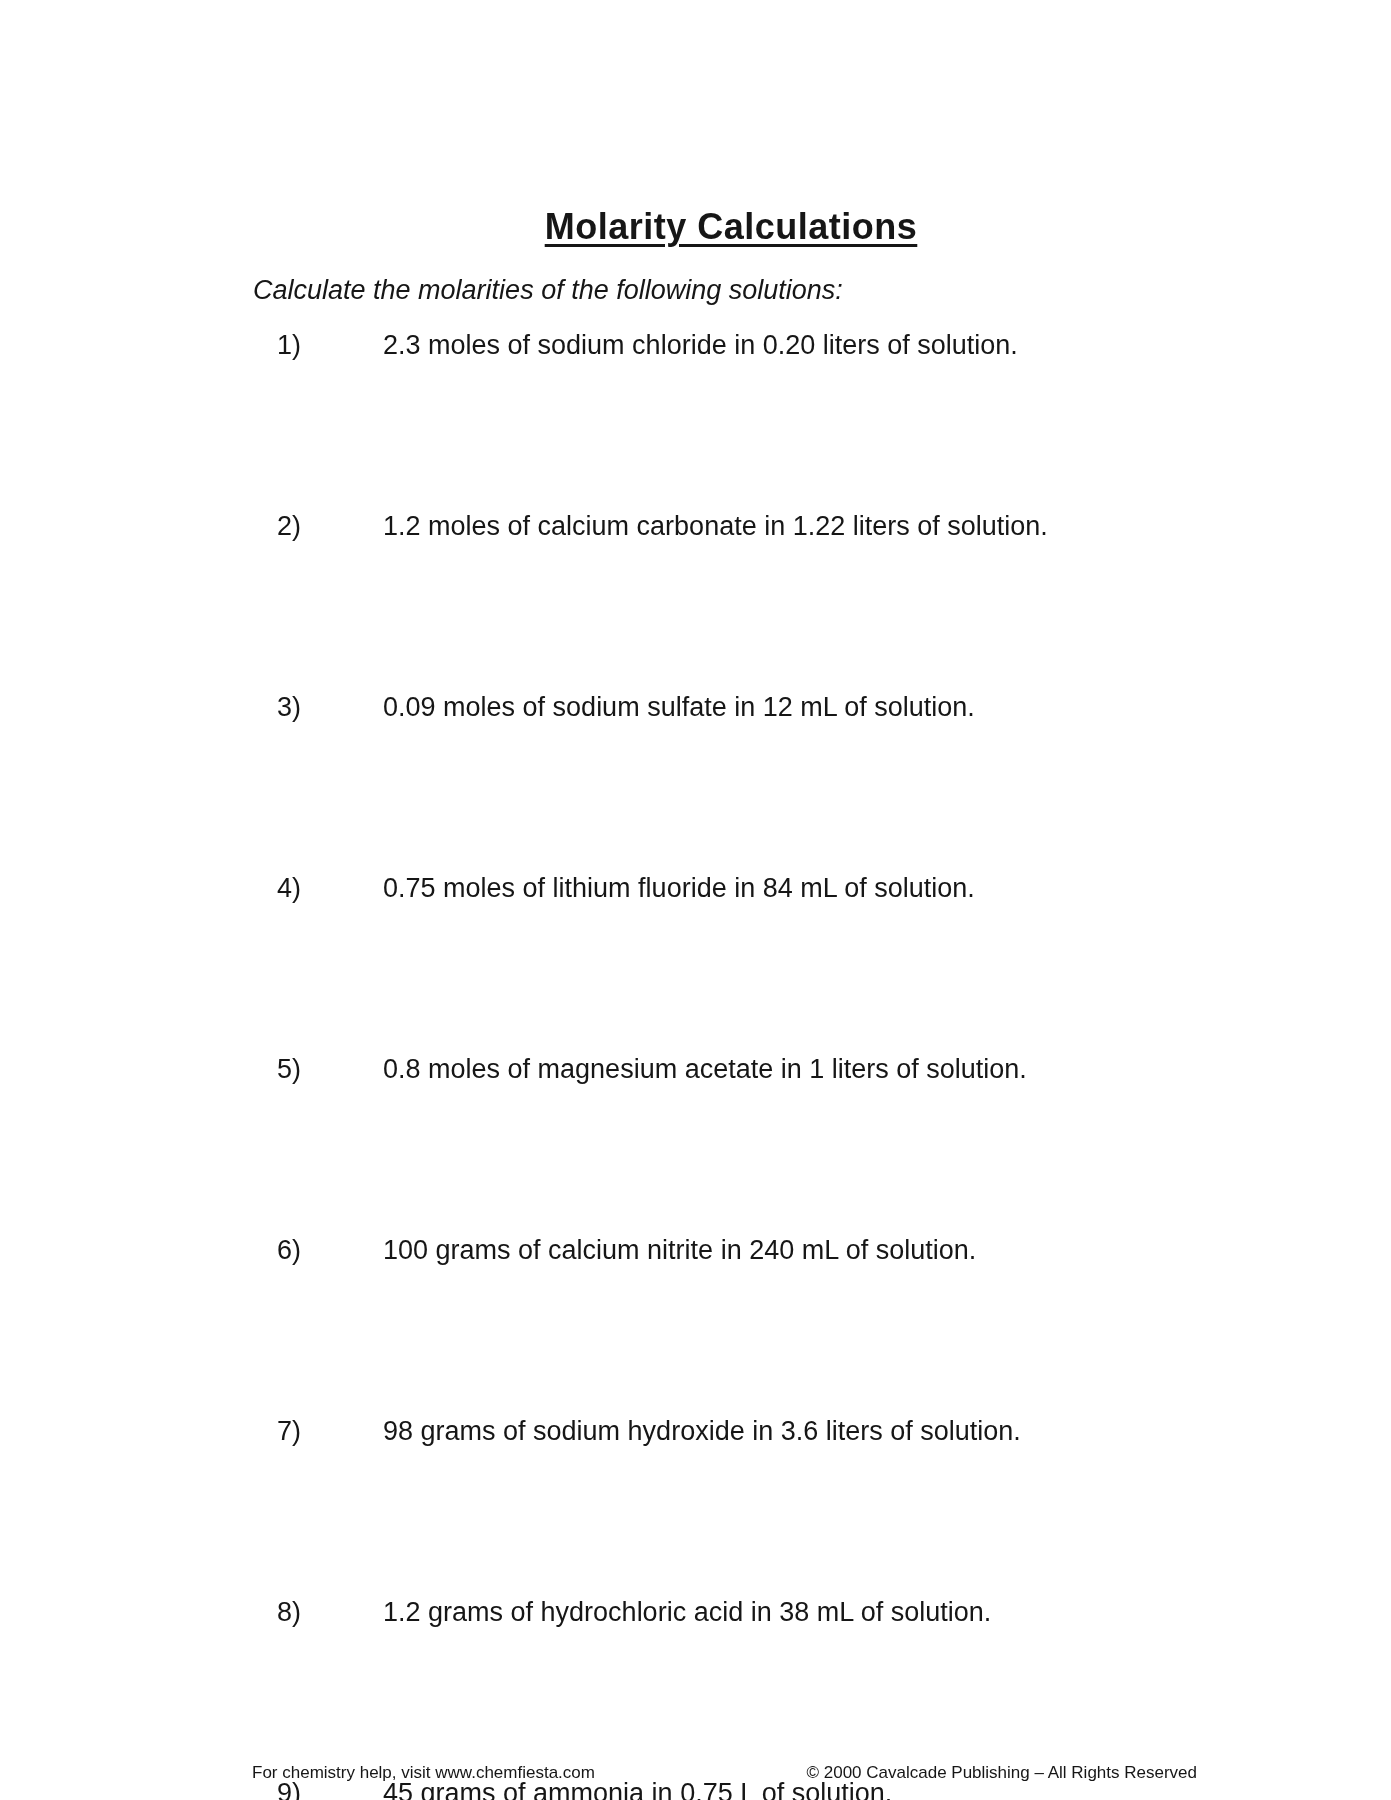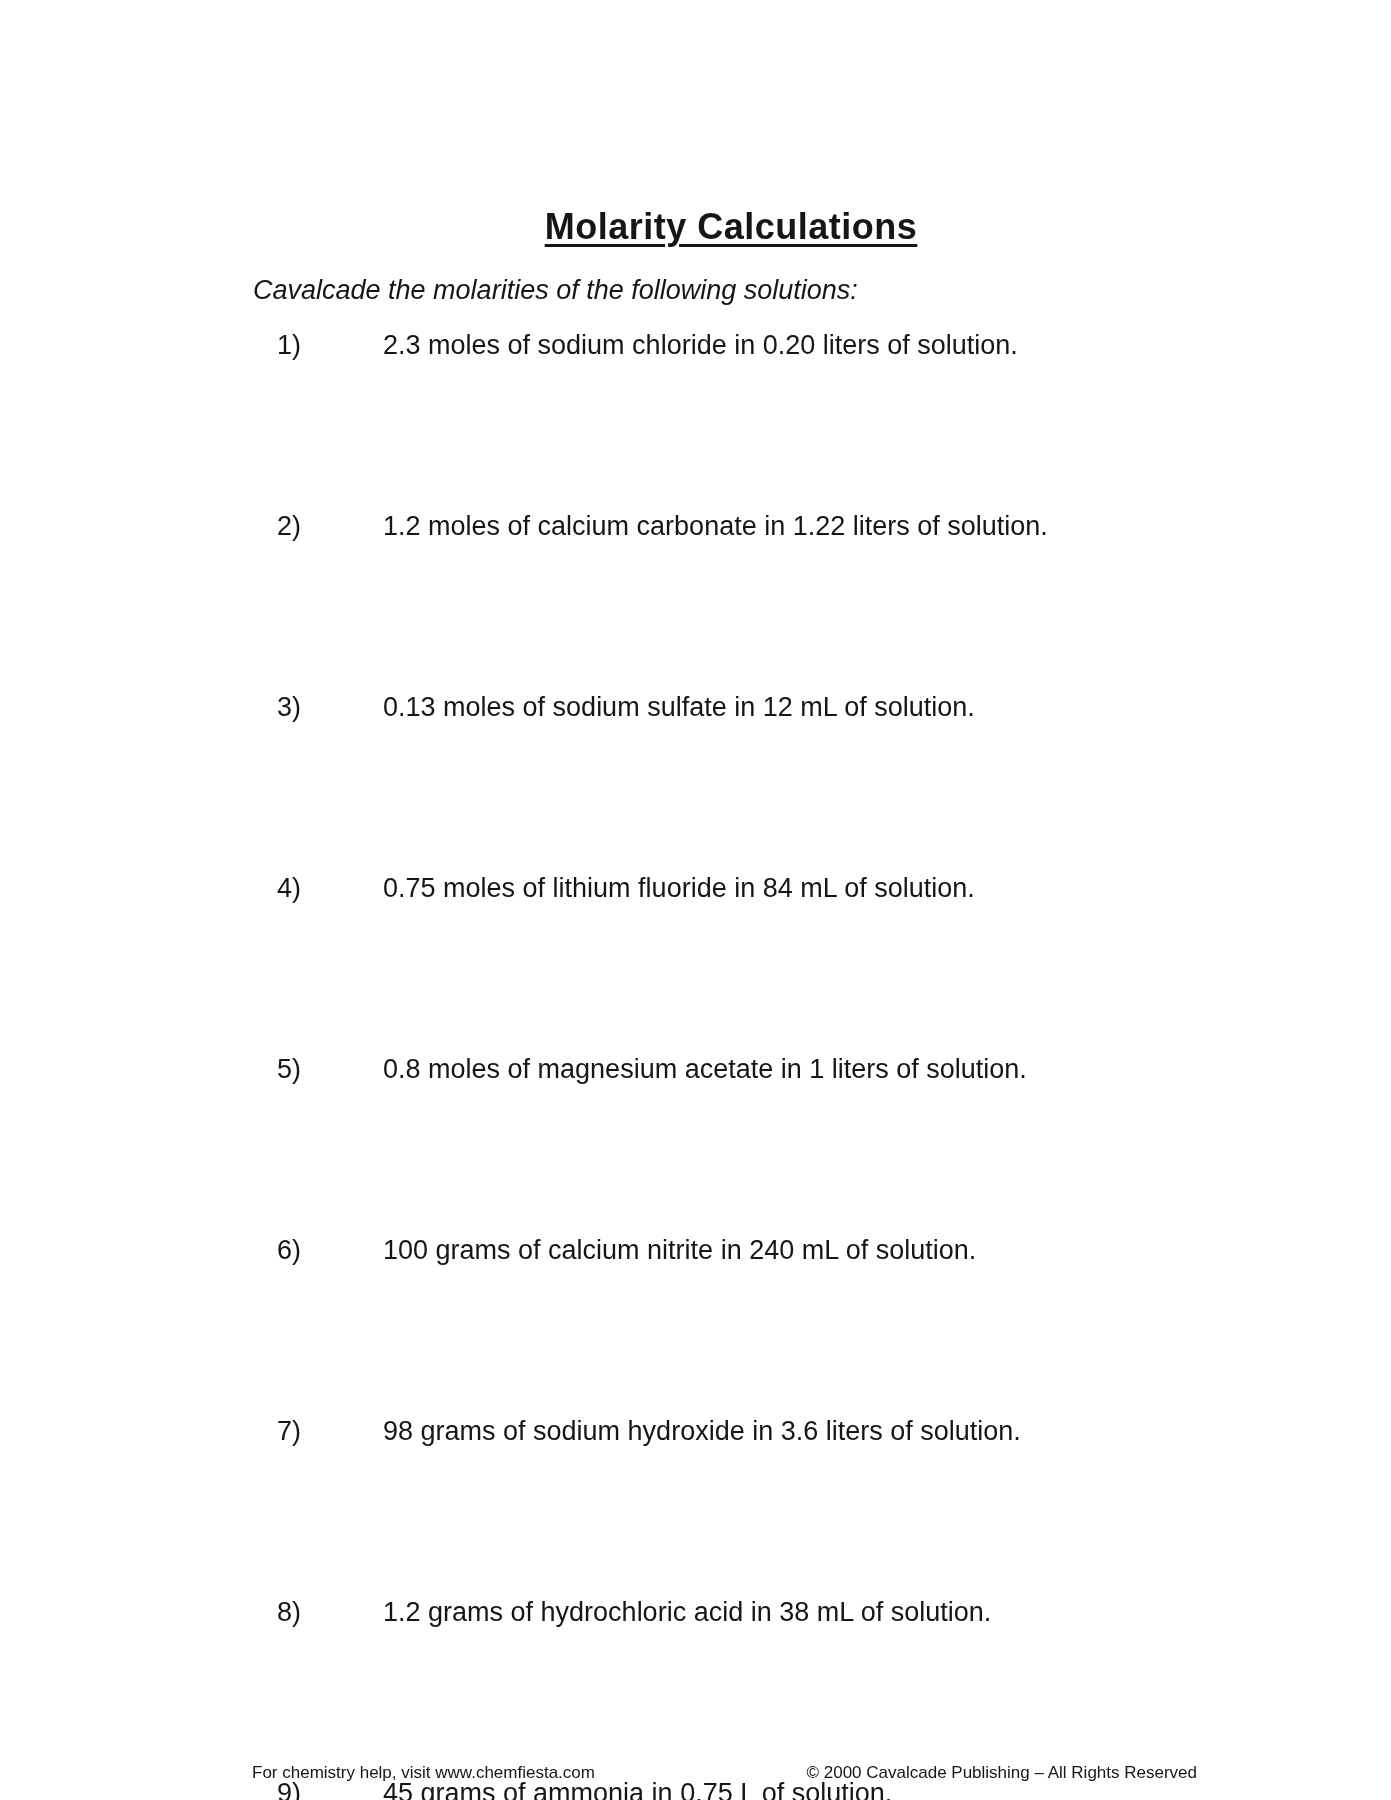--- a/index.html
+++ b/index.html
@@ -64,34 +64,34 @@
     font-size: 17px;
     line-height: 1.2;
   }
 </style>
 </head>
 <body>
 
 <div class="page">
   <h1 class="title">Molarity Calculations</h1>
 
-  <p class="instruction">Cavalcade the molarities of the following solutions:</p>
+  <p class="instruction">Calculate the molarities of the following solutions:</p>
 
   <ol class="problems" id="problem-list">
       <li class="problem">
         <span class="num">1)</span>
         <span class="txt">2.3 moles of sodium chloride in 0.20 liters of solution.</span>
       </li>
       <li class="problem">
         <span class="num">2)</span>
         <span class="txt">1.2 moles of calcium carbonate in 1.22 liters of solution.</span>
       </li>
       <li class="problem">
         <span class="num">3)</span>
-        <span class="txt">0.13 moles of sodium sulfate in 12 mL of solution.</span>
+        <span class="txt">0.09 moles of sodium sulfate in 12 mL of solution.</span>
       </li>
       <li class="problem">
         <span class="num">4)</span>
         <span class="txt">0.75 moles of lithium fluoride in 84 mL of solution.</span>
       </li>
       <li class="problem">
         <span class="num">5)</span>
         <span class="txt">0.8 moles of magnesium acetate in 1 liters of solution.</span>
       </li>
       <li class="problem">

